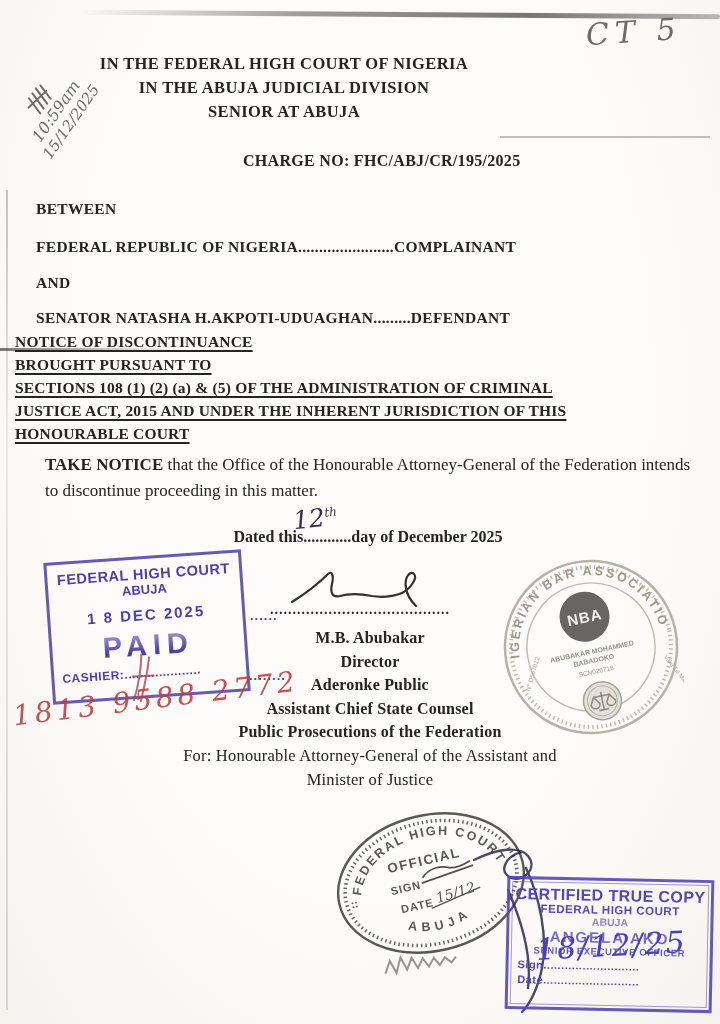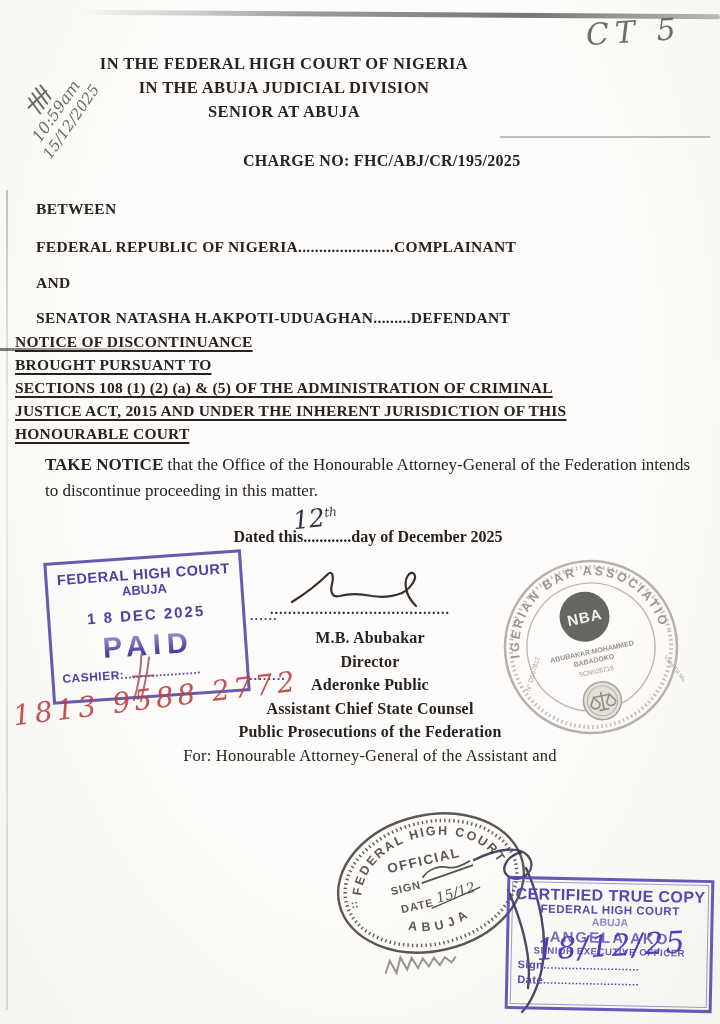--- a/index.html
+++ b/index.html
@@ -167,20 +167,21 @@
 
   <div class="abs sig-block">
     <div class="sig-dots" style="margin-top:34px;">........................................</div>
     <div class="sig-lines">
       <div>M.B. Abubakar</div>
       <div>Director</div>
       <div>Aderonke Public</div>
       <div>Assistant Chief State Counsel</div>
       <div>Public Prosecutions of the Federation</div>
       <div class="for-lines">For: Honourable Attorney-General of the Assistant and</div>
+      <div class="for-lines">Minister of Justice</div>
     </div>
   </div>
 
   <svg class="abs nba-seal" width="186" height="186" viewBox="0 0 186 186">
     <g transform="rotate(-12 93 93)" opacity=".85">
       <circle cx="93" cy="93" r="86" fill="none" stroke="#aba59c" stroke-width="2.5"></circle>
       <circle cx="93" cy="93" r="80" fill="none" stroke="#b6b0a7" stroke-width="4" stroke-dasharray="1.5 3"></circle>
       <circle cx="93" cy="93" r="64" fill="none" stroke="#b3ada4" stroke-width="1.4"></circle>
       <path id="nbaArc" d="M 21,93 A 72,72 0 0 1 165,93" fill="none"></path>
       <text font-family="Liberation Sans, sans-serif" font-size="12.5" font-weight="bold" fill="#8d867b" letter-spacing="2.5">

